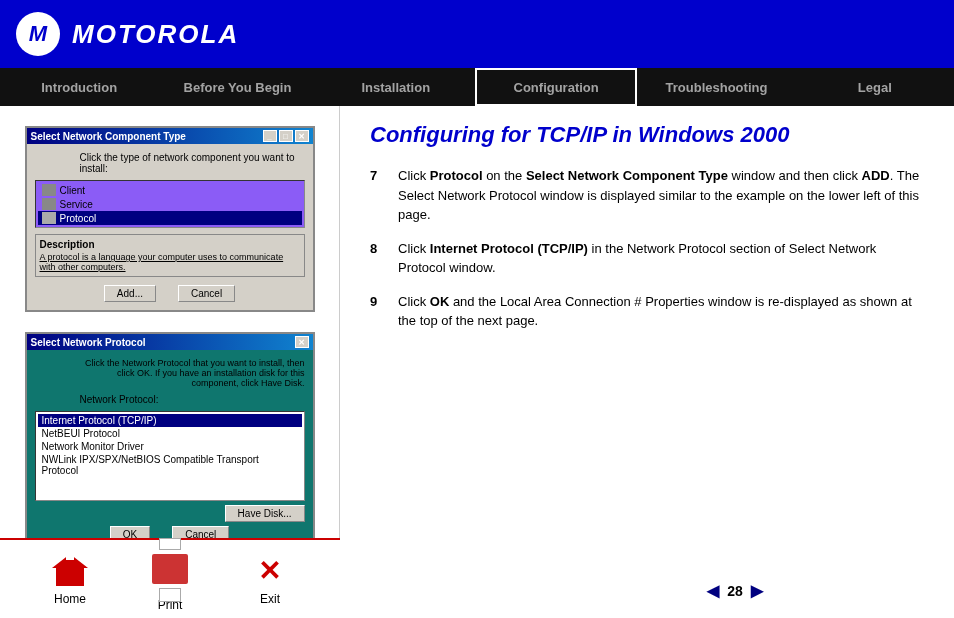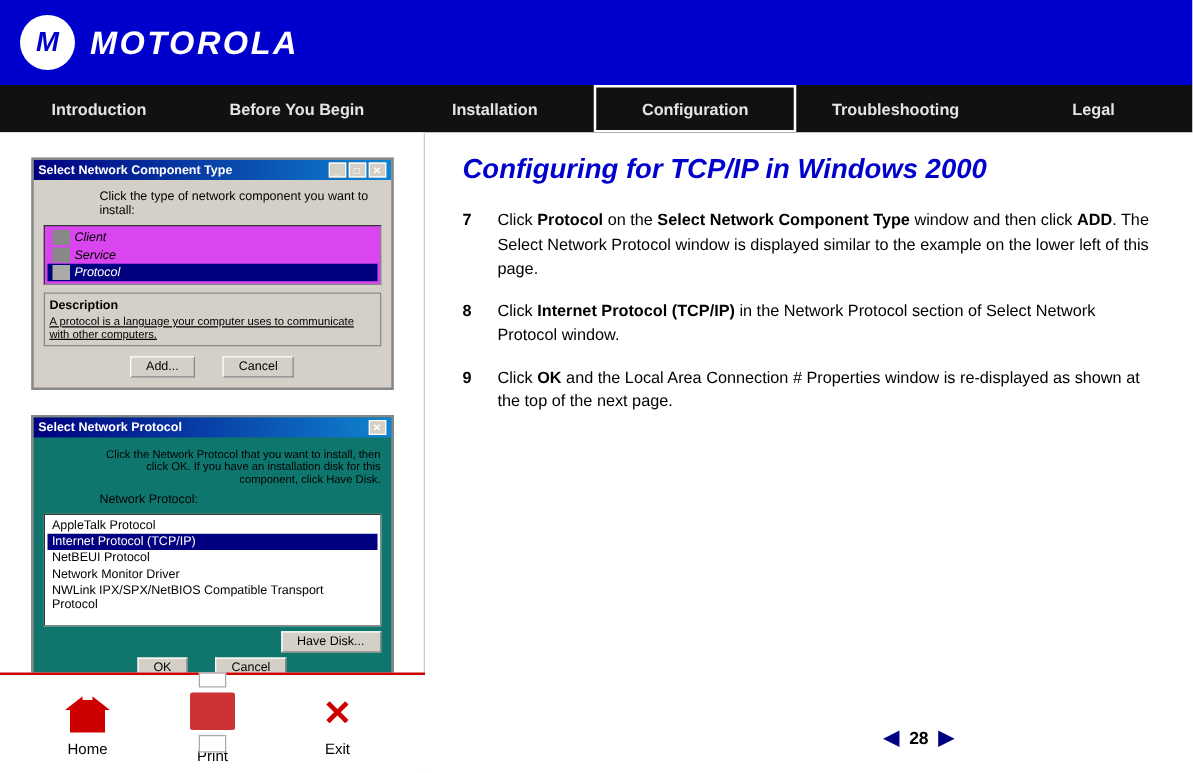--- a/index.html
+++ b/index.html
@@ -30,21 +30,21 @@
     
     .nav {
       background: #111;
       height: 38px;
       display: flex;
       align-items: stretch;
     }
     .nav-item {
       display: flex; align-items: center; justify-content: center;
       padding: 2px 18px;
-      color: #e5e5e5;
+      color: #a3a3a3;
       font-size: 13px;
       font-weight: bold;
       cursor: pointer;
       white-space: nowrap;
       flex: 1;
     }
     .nav-item.active {
       border: 2px solid white;
       background: #111;
     }
@@ -100,25 +100,24 @@
     .dialog-body {
       padding: 8px;
     }
     .dialog-label {
       font-size: 10px;
       margin-bottom: 6px;
       color: #000;
       margin-left: 45px;
     }
     .dialog-listbox {
-      background: #d946ef;
+      background: #8b5cf6;
       border: 1px inset #888;
       padding: 2px;
       margin-bottom: 6px;
-      font-style: italic;
     }
     .dialog-list-item {
       padding: 1px 4px;
       font-size: 10px;
       display: flex;
       align-items: center;
       gap: 4px;
     }
     .dialog-list-item.selected {
       background: #000080;
@@ -393,21 +392,20 @@
         <div class="dialog-titlebar">
           <span>Select Network Protocol</span>
           <div class="dialog-titlebar-btns">
             <div class="title-btn">✕</div>
           </div>
         </div>
         <div class="dialog-body">
           <div class="dialog-label" style="font-size:9px;text-align:right;">Click the Network Protocol that you want to install, then click OK. If you have an installation disk for this component, click Have Disk.</div>
           <div class="dialog-label">Network Protocol:</div>
           <div class="protocol-list">
-            <div class="protocol-item">AppleTalk Protocol</div>
             <div class="protocol-item selected">Internet Protocol (TCP/IP)</div>
             <div class="protocol-item">NetBEUI Protocol</div>
             <div class="protocol-item">Network Monitor Driver</div>
             <div class="protocol-item">NWLink IPX/SPX/NetBIOS Compatible Transport Protocol</div>
           </div>
           <div class="dialog-buttons" style="justify-content:flex-end; margin-bottom:4px;">
             <button class="win-btn">Have Disk...</button>
           </div>
           <div class="dialog-buttons">
             <button class="win-btn">OK</button>

